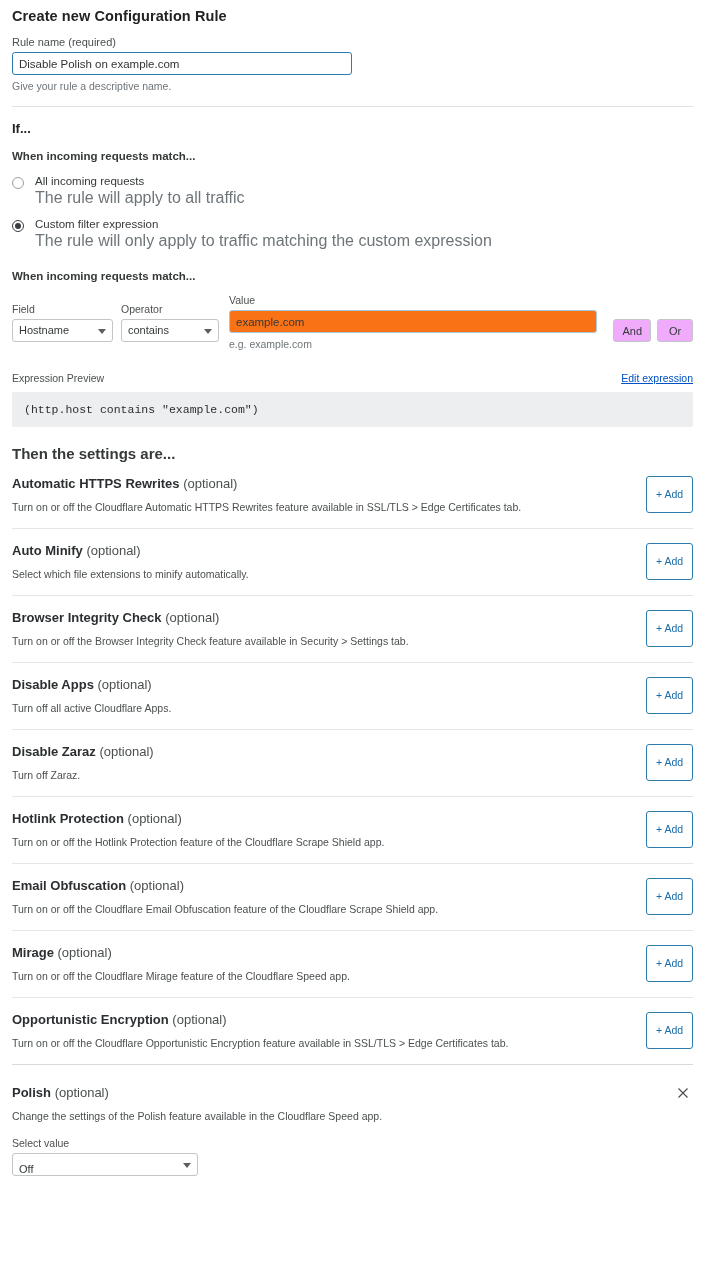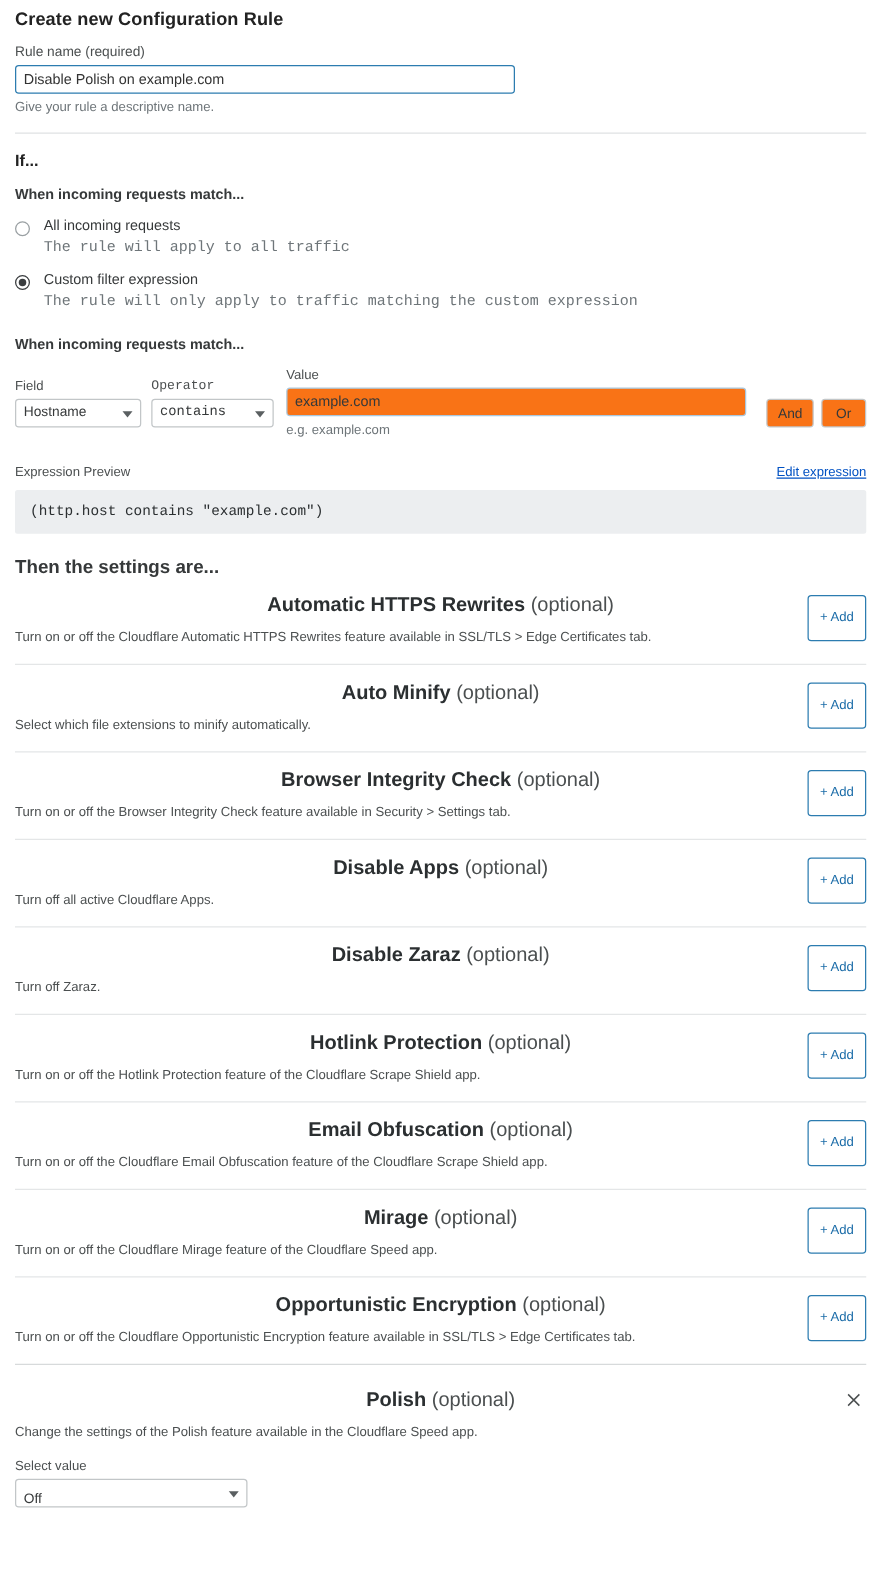--- a/index.html
+++ b/index.html
@@ -26,21 +26,21 @@
     margin: 0;
     padding: 8px 0 12px 0;
     letter-spacing: .1px;
   }
   .field-label {
     font-size: 11px;
     color: #4b4f50;
     margin-bottom: 4px;
   }
   .text-input {
-    width: 400px;
+    width: 340px;
     height: 23px;
     border: 1px solid #2c7cb0;
     border-radius: 3px;
     font-size: 11.5px;
     font-family: "Liberation Sans", sans-serif;
     color: #333;
     padding: 0 6px;
     outline: none;
     background: #fff;
   }
@@ -94,25 +94,24 @@
     background: #3a3d3f;
     left: 2px;
     top: 2px;
   }
   .radio-texts .rt-title {
     font-size: 11.5px;
     color: #36393a;
     line-height: 14px;
   }
   .radio-texts .rt-sub {
-    font-size: 12px;
+    font-size: 16px;
     color: #6e7579;
     margin-top: 3px;
     line-height: 14px;
-    font-family: Liberation Mono, monospace;
   }
   .filter-row {
     display: flex;
     align-items: center;
     margin-top: 12px;
   }
   .col-label {
     font-size: 10.5px;
     color: #4b4f50;
     margin-bottom: 4px;
@@ -133,21 +132,21 @@
   .select .caret {
     position: absolute;
     right: 6px;
     top: 9px;
     width: 0; height: 0;
     border-left: 4px solid transparent;
     border-right: 4px solid transparent;
     border-top: 5px solid #5a5f61;
   }
   .field-col { width: 101px; margin-right: 8px; }
-  .op-col { width: 98px; margin-right: 10px; font-family: Liberation Mono, monospace; }
+  .op-col { width: 98px; margin-right: 10px; }
   .value-col { flex: 1; }
   .value-input {
     width: 100%;
     height: 23px;
     border: 1px solid #a9c7dd;
     border-radius: 3px;
     background: #f97316;
     font-size: 11.5px;
     color: #36393a;
     padding: 0 6px;
@@ -161,21 +160,21 @@
   }
   .andor {
     display: flex;
     margin-left: 10px;
     margin-top: 17px;
   }
   .btn-plain {
     height: 23px;
     min-width: 36px;
     border: 1px solid #c2c6c8;
-    background: #f97316;
+    background: #f0abfc;
     border-radius: 3px;
     font-size: 11px;
     color: #36393a;
     font-family: "Liberation Sans", sans-serif;
     cursor: pointer;
     padding: 0 8px;
     margin-left: 6px;
   }
   .preview-head {
     display: flex;
@@ -209,24 +208,23 @@
     margin: 18px 0 0 0;
   }
   .setting {
     border-top: 1px solid #e4e6e7;
     padding: 14px 0 14px 0;
     position: relative;
     min-height: 66px;
   }
   .setting:first-of-type { border-top: none; padding-top: 14px; }
   .setting .s-title {
-    font-size: 16px;
+    font-size: 13px;
     font-weight: bold;
     color: #2b2f31;
-    text-align: center;
   }
   .setting .s-title .opt {
     font-weight: normal;
     color: #4b4f50;
   }
   .setting .s-desc {
     font-size: 10.5px;
     color: #4b4f50;
     margin-top: 9px;
     line-height: 14px;

